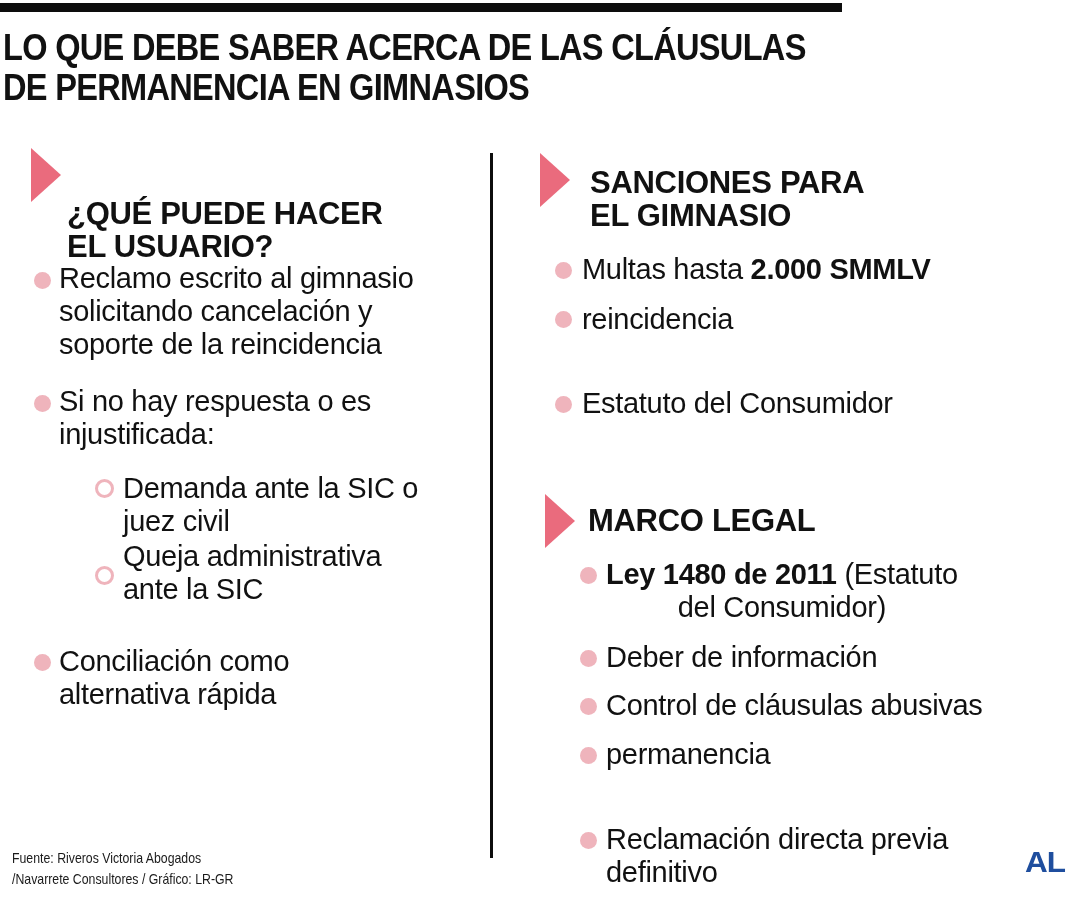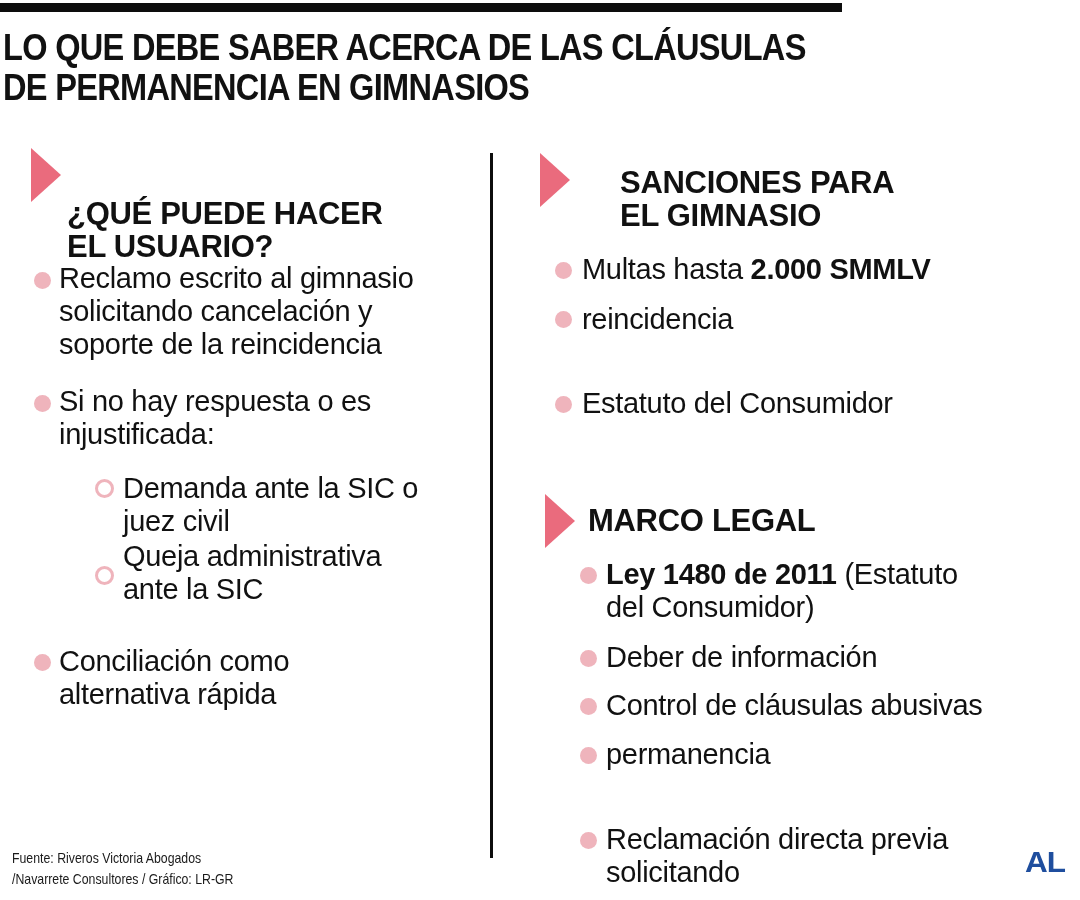--- a/index.html
+++ b/index.html
@@ -86,21 +86,21 @@
     <span class="dot" style="left:34px; top:654px;"></span>
     <div class="item" style="left:59px; top:645px;">
       <div>Conciliación como</div>
       <div>alternativa rápida</div>
     </div>
   </div>
 </section>
 
 <section>
   <div class="tri" style="left:540px; top:153px;"></div>
-  <h2 class="sec-head" style="left:590px; top:166px;margin-left:30px;">
+  <h2 class="sec-head" style="left:590px; top:166px;">
     <div>SANCIONES PARA</div>
     <div>EL GIMNASIO</div>
   </h2>
 
   <div>
     <span class="dot" style="left:555px; top:262px;"></span>
     <div class="item" style="left:582px; top:253px;">
       <span>Multas hasta </span><span class="b">2.000 SMMLV</span>
     </div>
   </div>
@@ -119,21 +119,21 @@
     </div>
   </div>
 </section>
 
 <section>
   <div class="tri" style="left:545px; top:494px;"></div>
   <h2 class="sec-head" style="left:588px; top:504px;">MARCO LEGAL</h2>
 
   <div>
     <span class="dot" style="left:580px; top:567px;"></span>
-    <div class="item" style="left:606px; top:558px;">
+    <div class="item" style="left:606px; top:558px;text-align:center;">
       <div><span class="b">Ley 1480 de 2011</span><span> (Estatuto</span></div>
       <div>del Consumidor)</div>
     </div>
   </div>
 
   <div>
     <span class="dot" style="left:580px; top:650px;"></span>
     <div class="item" style="left:606px; top:641px;">
       <div>Deber de información</div>
     </div>
@@ -150,21 +150,21 @@
     <span class="dot" style="left:580px; top:747px;"></span>
     <div class="item" style="left:606px; top:738px;">
       <div>permanencia</div>
     </div>
   </div>
 
   <div>
     <span class="dot" style="left:580px; top:832px;"></span>
     <div class="item" style="left:606px; top:823px;">
       <div>Reclamación directa previa</div>
-      <div>solicitando</div>
+      <div>definitivo</div>
     </div>
   </div>
 </section>
 
 <div class="source">
   <div>Fuente: Riveros Victoria Abogados</div>
   <div>/Navarrete Consultores / Gráfico: LR-GR</div>
 </div>
 <div class="logo">AL</div>
 

